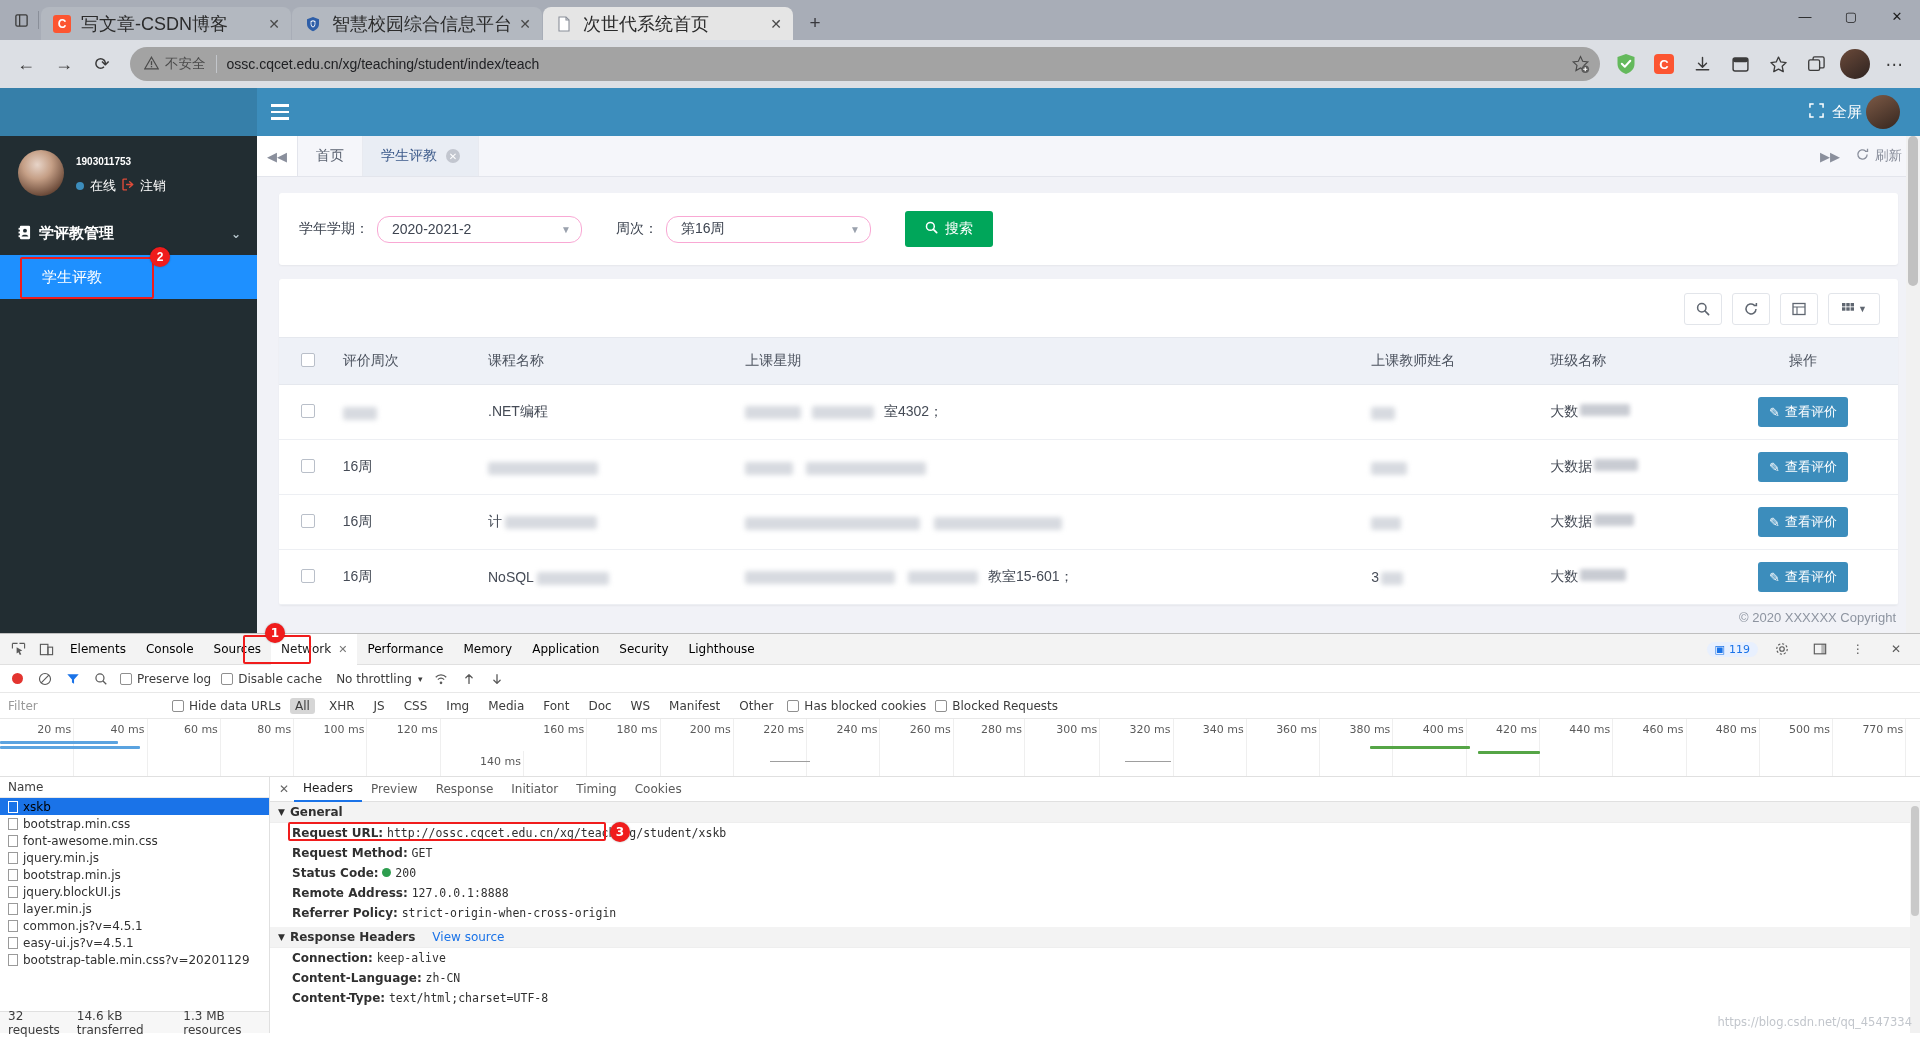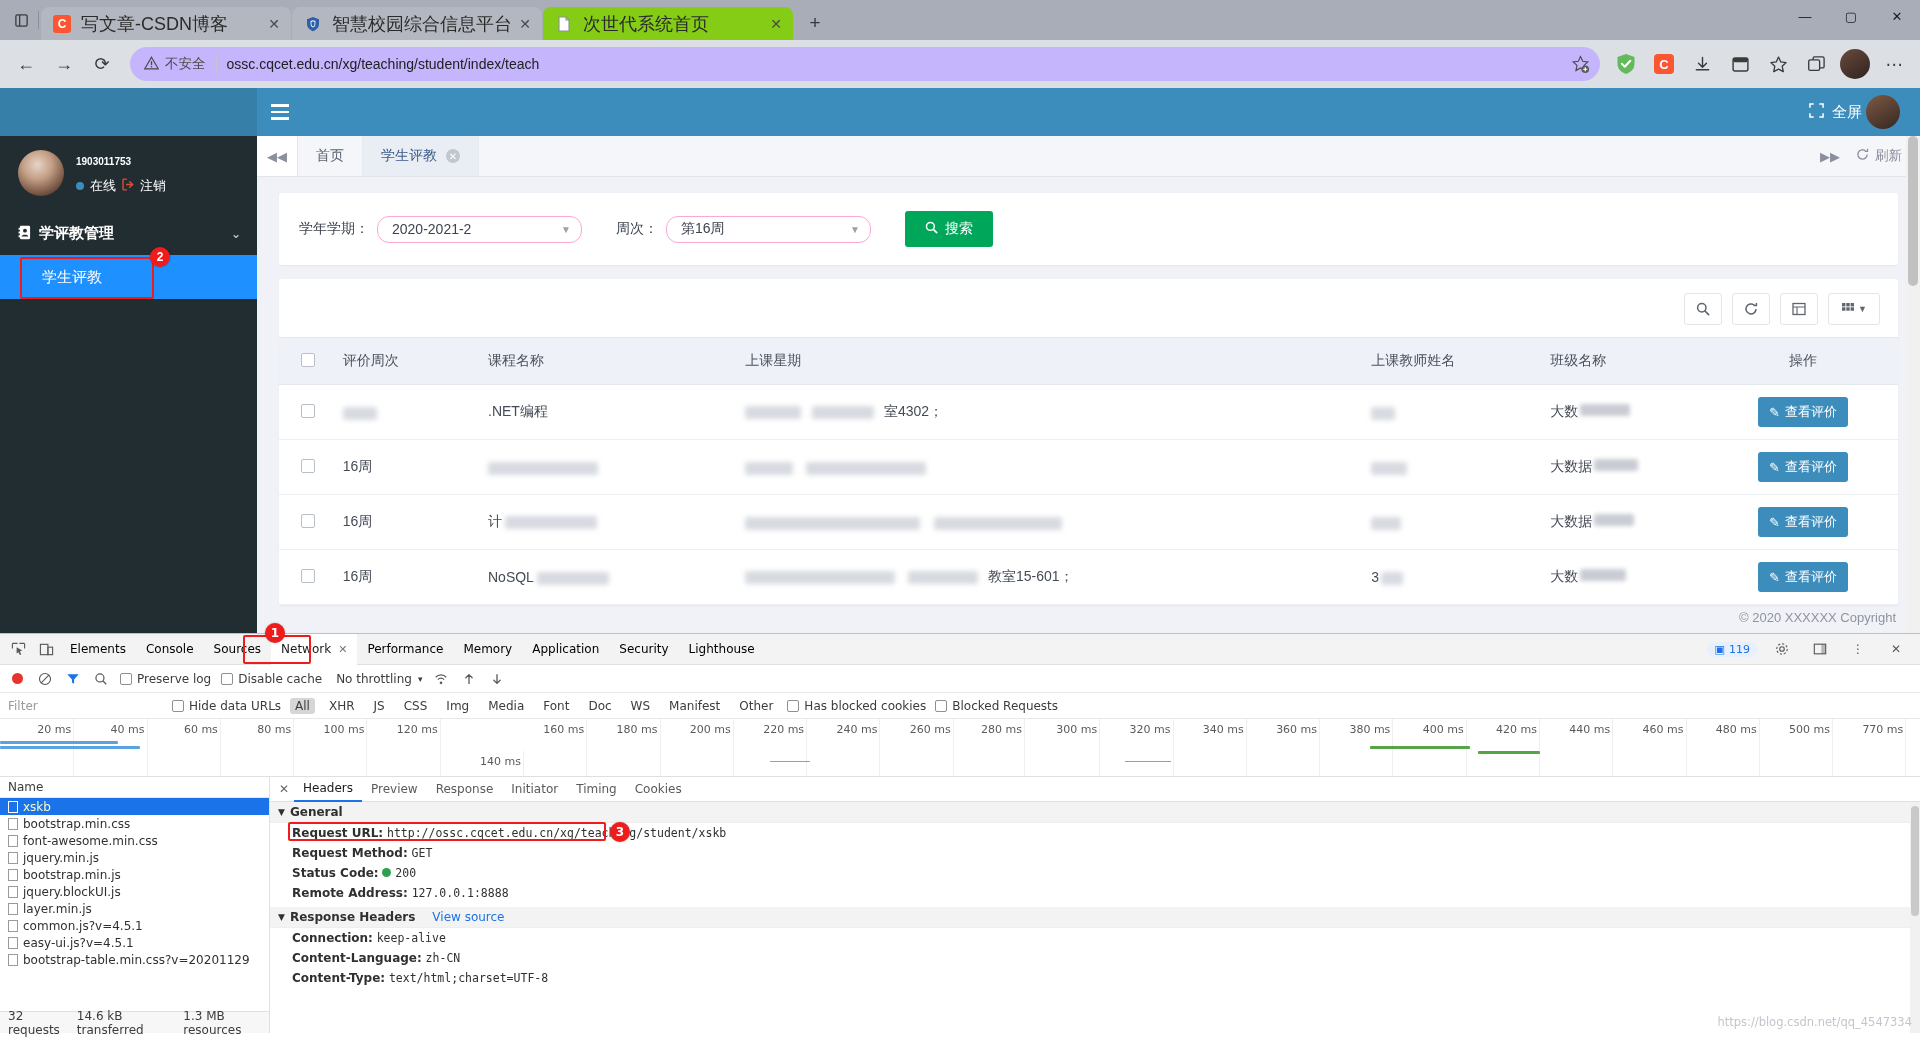--- a/index.html
+++ b/index.html
@@ -20,21 +20,21 @@
   .tabstrip-left-icon {
     width: 34px; height: 40px; display: flex; align-items: center; justify-content: center;
   }
   .tab-sep { width: 1px; height: 18px; background: #8a8f99; align-self: center; margin: 0 2px 0 0; }
   .tab {
     height: 33px; min-width: 250px; max-width: 310px; display: flex; align-items: center;
     border-radius: 8px 8px 0 0; padding: 0 6px 0 12px; margin-right: 1px;
     background: #c4c8cf; color: #2b2b2b; font-size: 14px; position: relative;
   }
   .tab.inactive { background: #b3b8c0; }
-  .tab.active { background: #84cc16; }
+  .tab.active { background: #e5e5e5; }
   .tab-favicon {
     width: 18px; height: 18px; margin-right: 10px; flex: 0 0 18px;
     display: flex; align-items: center; justify-content: center;
     font-size: 12px; font-weight: bold; border-radius: 3px;
   }
   .fav-csdn { background: #fc5531; color: #fff; }
   .fav-shield { background: transparent; }
   .fav-doc { background: transparent; }
   .tab-title { flex: 1; overflow: hidden; white-space: nowrap; text-overflow: ellipsis; font-size: 18px; }
   .tab-close { width: 22px; height: 22px; display:flex; align-items:center; justify-content:center;
@@ -43,21 +43,21 @@
     font-size: 19px; color: #38383d; margin-left: 6px; margin-bottom: 2px; }
   .win-controls { margin-left: auto; display: flex; height: 40px; align-items: flex-start; }
   .win-btn { width: 46px; height: 32px; display:flex; align-items:center; justify-content:center; color:#1b1b1b; font-size: 13px; }
 
   .toolbar {
     height: 48px; background: #dcdfe4; display: flex; align-items: center; padding: 0 8px;
   }
   .nav-btn { width: 36px; height: 36px; display:flex; align-items:center; justify-content:center;
     color:#3b3b3b; font-size: 18px; margin-right: 2px; }
   .omnibox {
-    flex: 1; height: 34px; background: #c4b5fd; border-radius: 17px; display: flex; align-items: center;
+    flex: 1; height: 34px; background: #a3a3a3; border-radius: 17px; display: flex; align-items: center;
     padding: 0 6px 0 14px; margin: 0 8px; min-width: 0;
   }
   .omni-warn { display: flex; align-items: center; color: #4a4a4a; font-size: 13.5px; flex: 0 0 auto; }
   .omni-warn .tri { margin-right: 6px; }
   .omni-div { width: 1px; height: 18px; background: #c3c6cb; margin: 0 10px; }
   .omni-url { flex: 1; font-size: 14px; color: #202124; white-space: nowrap; overflow: hidden; }
   .omni-star { width: 28px; height: 28px; display:flex; align-items:center; justify-content:center; }
   .ext-icons { display: flex; align-items: center; gap: 2px; }
   .ext { width: 36px; height: 36px; display:flex; align-items:center; justify-content:center; }
   .ext-sq { width: 20px; height: 20px; border-radius: 4px; display:flex; align-items:center; justify-content:center;
@@ -199,21 +199,21 @@
   .tl-bar { position: absolute; height: 3px; background: #5aa3e0; border-radius: 1px; }
   .tl-line { position: absolute; height: 1px; background: #9e9e9e; }
 
   .dt-main { flex: 1; display: flex; min-height: 0; }
   .req-list { width: 270px; border-right: 1px solid #e0e0e0; display: flex; flex-direction: column; min-height: 0; }
   .req-head { height: 21px; border-bottom: 1px solid #e8e8e8; display: flex; align-items: center;
     padding-left: 8px; color: #3c3c3c; font-size: 12px; }
   .req-rows { flex: 1; overflow: hidden; }
   .req-row { height: 17px; display: flex; align-items: center; padding-left: 8px; gap: 5px;
     color: #303030; font-size: 12px; white-space: nowrap; }
-  .req-row.sel { background: #1a73e8; color: #fef9c3; }
+  .req-row.sel { background: #1a73e8; color: #000000; }
   .req-row .ficon { width: 10px; height: 12px; border: 1px solid #9a9a9a; background: #fff; flex: 0 0 10px; }
   .req-row.sel .ficon { border-color: #fff; background: transparent; }
   .req-footer { height: 22px; border-top: 1px solid #e0e0e0; display: flex; align-items: center;
     padding-left: 8px; color: #3c3c3c; font-size: 12px; gap: 10px; background: #f7f7f7; }
 
   .detail { flex: 1; display: flex; flex-direction: column; min-width: 0; position: relative; }
   .detail-tabs { height: 25px; display: flex; align-items: center; border-bottom: 1px solid #e0e0e0; padding-left: 4px; }
   .dtab { padding: 0 9px; height: 25px; display: flex; align-items: center; color: #5a5a5a; font-size: 12px; }
   .dtab.active { color: #1a1a1a; border-bottom: 2px solid #1a73e8; }
   .dtab-x { width: 20px; display: flex; align-items: center; justify-content: center; color: #666; }
@@ -894,20 +894,24 @@
         </div>
         <div class="kv">
           <b>Status Code:</b>
           <span class="status-dot"></span>
           <span class="mono">200</span>
         </div>
         <div class="kv">
           <b>Remote Address:</b>
           <span class="mono">127.0.0.1:8888</span>
         </div>
+        <div class="kv">
+          <b>Referrer Policy:</b>
+          <span class="mono">strict-origin-when-cross-origin</span>
+        </div>
 
         <div class="sec-head" style="margin-top:4px">
           <span class="vt">▼</span>
           <span>Response Headers</span>
           <span class="viewsrc">View source</span>
         </div>
         <div class="kv">
           <b>Connection:</b>
           <span class="mono">keep-alive</span>
         </div>

